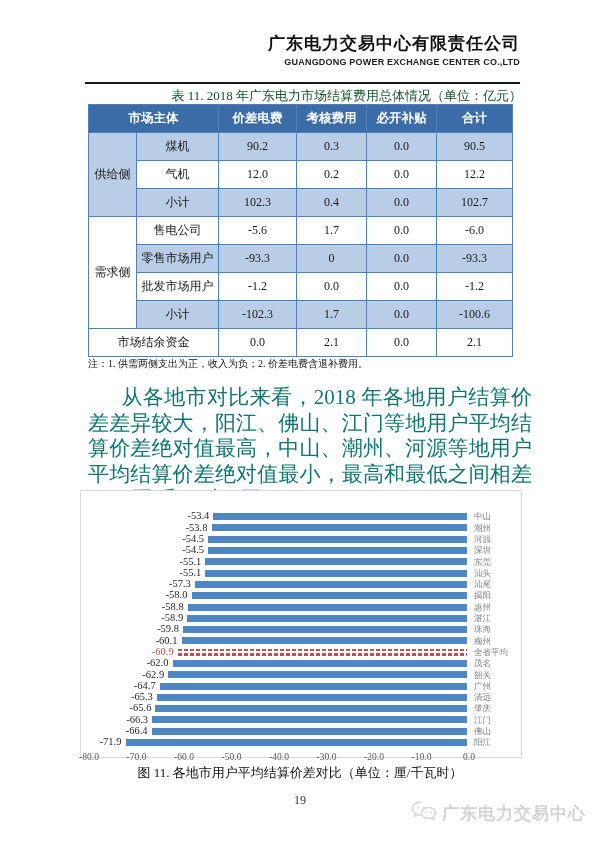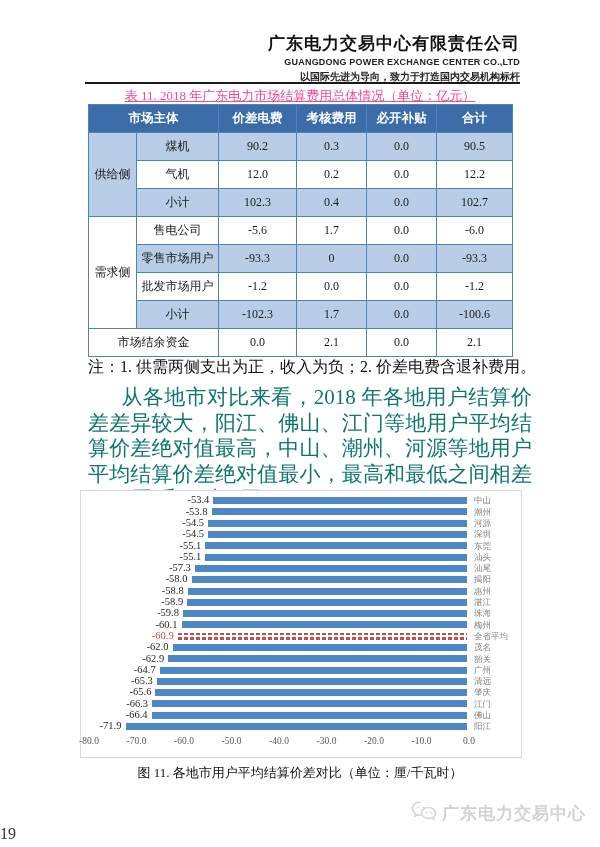--- a/index.html
+++ b/index.html
@@ -8,73 +8,72 @@
 
   
   .header{position:absolute;top:34px;left:85px;right:80px;text-align:right;
           font-family:"Liberation Sans","DejaVu Sans",sans-serif;}
   .company-cn{font-size:17px;font-weight:bold;letter-spacing:1px;color:#111;line-height:1.2;}
   .company-en{font-size:9px;font-weight:bold;color:#222;margin-top:3px;letter-spacing:.2px;}
   .slogan{font-size:10px;font-weight:bold;color:#222;margin-top:3px;}
   .header-rule{position:absolute;top:82px;left:85px;right:80px;border-bottom:2px solid #1a1a1a;}
 
   
-  .table-title{position:absolute;top:87px;left:78px;right:78px;text-align:center;
-               font-size:13px;color:#ec4899;text-decoration:underline;}
+  .table-title{position:absolute;top:87px;left:78px;right:78px;text-align:right;
+               font-size:13px;color:#14532d;}
   table.settlement{position:absolute;top:104px;left:88px;width:424px;border-collapse:collapse;
                    font-size:12px;table-layout:fixed;}
   table.settlement th,table.settlement td{border:1px solid #4f81bd;text-align:center;
                    padding:0;height:27px;overflow:hidden;}
   table.settlement th{background:#3b6ca8;color:#fff;font-weight:bold;height:27px;
                    font-family:"Liberation Sans","DejaVu Sans",sans-serif;font-size:12.5px;}
   table.settlement td.band{background:#b9cde6;}
   table.settlement td.group{font-weight:normal;}
   col.c-group{width:48px;} col.c-name{width:82px;} col.c-v1{width:78px;}
   col.c-v2{width:70px;} col.c-v3{width:70px;} col.c-v4{width:76px;}
-  .table-note{position:absolute;top:357px;left:88px;font-size:16px;color:#111;}
+  .table-note{position:absolute;top:357px;left:88px;font-size:10px;color:#111;}
 
   
   .body-text{position:absolute;top:385px;left:88px;width:444px;font-size:21px;
              line-height:25.5px;text-align:justify;text-justify:inter-ideograph;color:#0f766e;}
   .body-text .indent{display:inline-block;width:33px;}
 
   
   .chart-box{position:absolute;top:490px;left:80px;width:442px;height:268px;
-             border:1px solid #d9d9d9;background:#fff;box-sizing:border-box;padding:4px 8px 0 8px;}
+             border:1px solid #d9d9d9;background:#fff;box-sizing:border-box;padding:20px 8px 0 8px;}
   .chart-row{display:flex;align-items:center;justify-content:flex-end;height:11.3px;}
   .bar-value{font-size:10.5px;color:#262626;margin-right:4px;white-space:nowrap;line-height:1;}
   .bar-value.red{color:#c0504d;text-align:center;}
   .bar{height:7px;background:#4f86c4;}
   .bar.avg{background:
       linear-gradient(to bottom, rgba(255,255,255,0) 0 2.5px, #fff 2.5px 4.5px, rgba(255,255,255,0) 4.5px 7px),
       repeating-linear-gradient(90deg,#c0504d 0 4px,#fff 4px 6px);}
   .city-label{width:46px;padding-left:7px;font-size:8.5px;color:#7f7f7f;
               white-space:nowrap;line-height:1;box-sizing:border-box;}
   .chart-axis{position:relative;height:14px;margin-top:4px;margin-right:46px;}
   .chart-axis span{position:absolute;top:0;transform:translateX(-50%);font-size:9.5px;color:#595959;text-align:center;}
   .fig-caption{position:absolute;top:764px;left:78px;right:78px;text-align:center;
                font-size:13px;color:#111;}
 
   
-  .page-number{position:absolute;top:825px;left:0;right:0;text-align:left;
-               font-size:16px;color:#333;}
+  .page-number{position:absolute;top:793px;left:0;right:0;text-align:center;
+               font-size:12px;color:#333;}
   .watermark{position:absolute;top:800px;right:14px;display:flex;align-items:center;
              color:#d2d2d2;font-size:17px;font-family:"Liberation Sans","DejaVu Sans",sans-serif;
              font-weight:bold;letter-spacing:1px;}
   .watermark svg{margin-right:5px;opacity:.9;}
 </style>
 </head>
 <body>
 
 <div class="page">
 
   <div class="header">
     <div class="company-cn">广东电力交易中心有限责任公司</div>
     <div class="company-en">GUANGDONG POWER EXCHANGE CENTER CO.,LTD</div>
-    <div class="slogan">以国际先进为导向，致力于打造国内交易机构标杆</div>
   </div>
   <div class="header-rule"></div>
 
   <div class="table-title">表 11. 2018 年广东电力市场结算费用总体情况（单位：亿元）</div>
   <table class="settlement">
     <colgroup>
       <col class="c-group">
         <col class="c-name">
         <col class="c-v1">
       <col class="c-v2">

